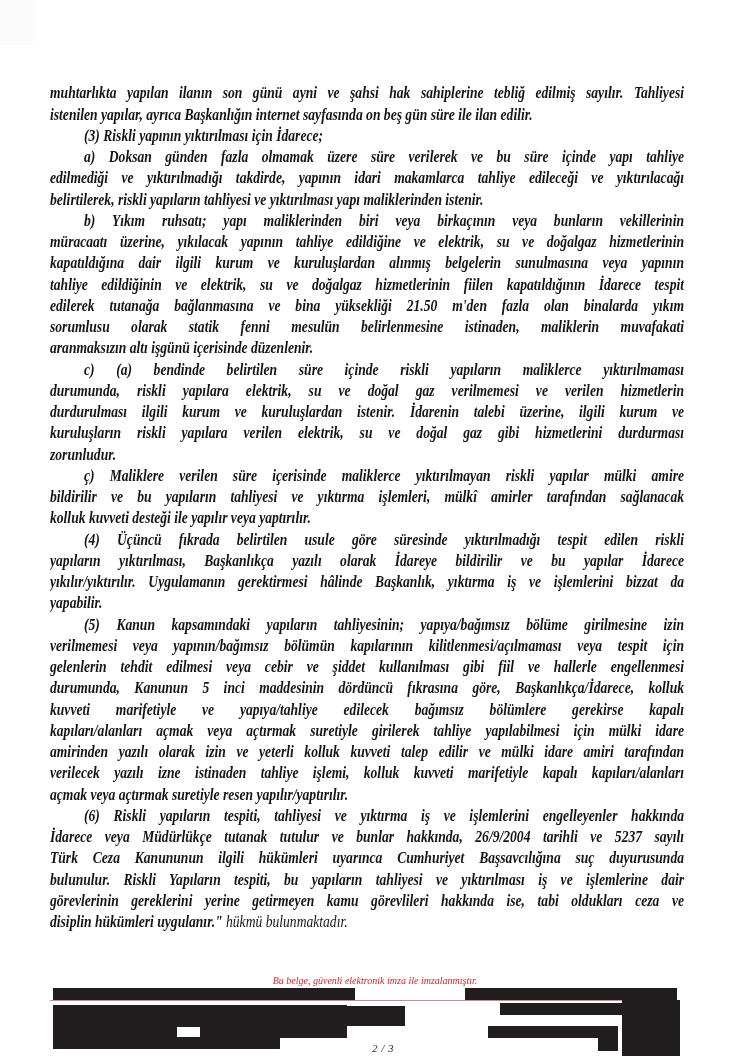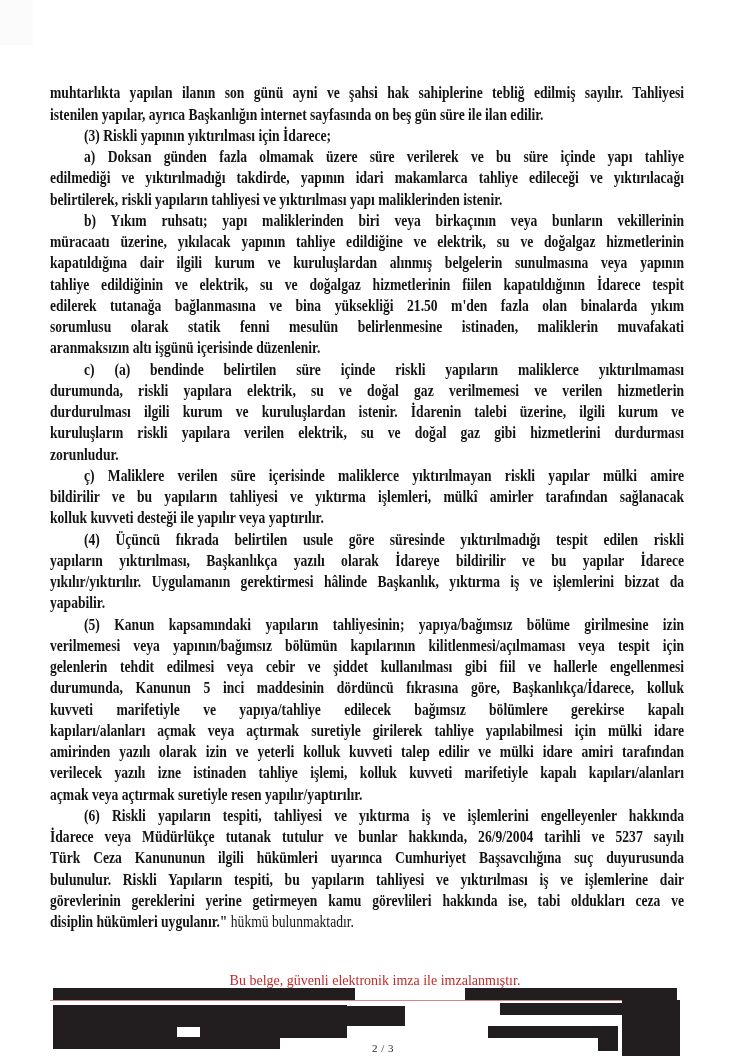--- a/index.html
+++ b/index.html
@@ -1,37 +1,38 @@
 <!DOCTYPE html>
 <html><head>
 <meta charset="utf-8">
 <style>
   html,body{margin:0;padding:0;background:#ffffff;}
   .page{
     position:relative;width:750px;height:1060px;background:#ffffff;overflow:hidden;
     font-family:"Liberation Serif",serif;
+    font-style:italic;
   }
   .corner-artifact{
     position:absolute;left:0;top:0;width:33px;height:45px;background:#fbfbfb;
   }
   #body-text{
     position:absolute;left:50px;top:82px;width:634px;
     transform:scale(1,1.25);transform-origin:0 0;
     color:#161413;
   }
   .line{
     font-weight:bold;font-size:13.6px;line-height:17px;height:17px;overflow:hidden;
     text-align:justify;text-align-last:justify;
   }
   .line.end{text-align-last:left;}
   .line.indent{padding-left:34px;}
   .line .tail{font-weight:normal;}
   .esign{
     position:absolute;top:974px;left:0;width:750px;text-align:center;
-    font-size:14px;line-height:14px;color:#c22a2a;font-weight:normal;
+    font-size:10px;line-height:14px;color:#c22a2a;font-weight:normal;
   }
   .red-rule{
     position:absolute;left:50px;top:1000px;width:572px;height:1px;
     background:#cf8a8a;
   }
   .redact{position:absolute;background:#221e1f;}
   .redact.white{background:#ffffff;}
   .pagenum{
     position:absolute;top:1042px;left:8px;width:750px;text-align:center;
     font-size:11px;color:#2b2b2b;letter-spacing:0.5px;

